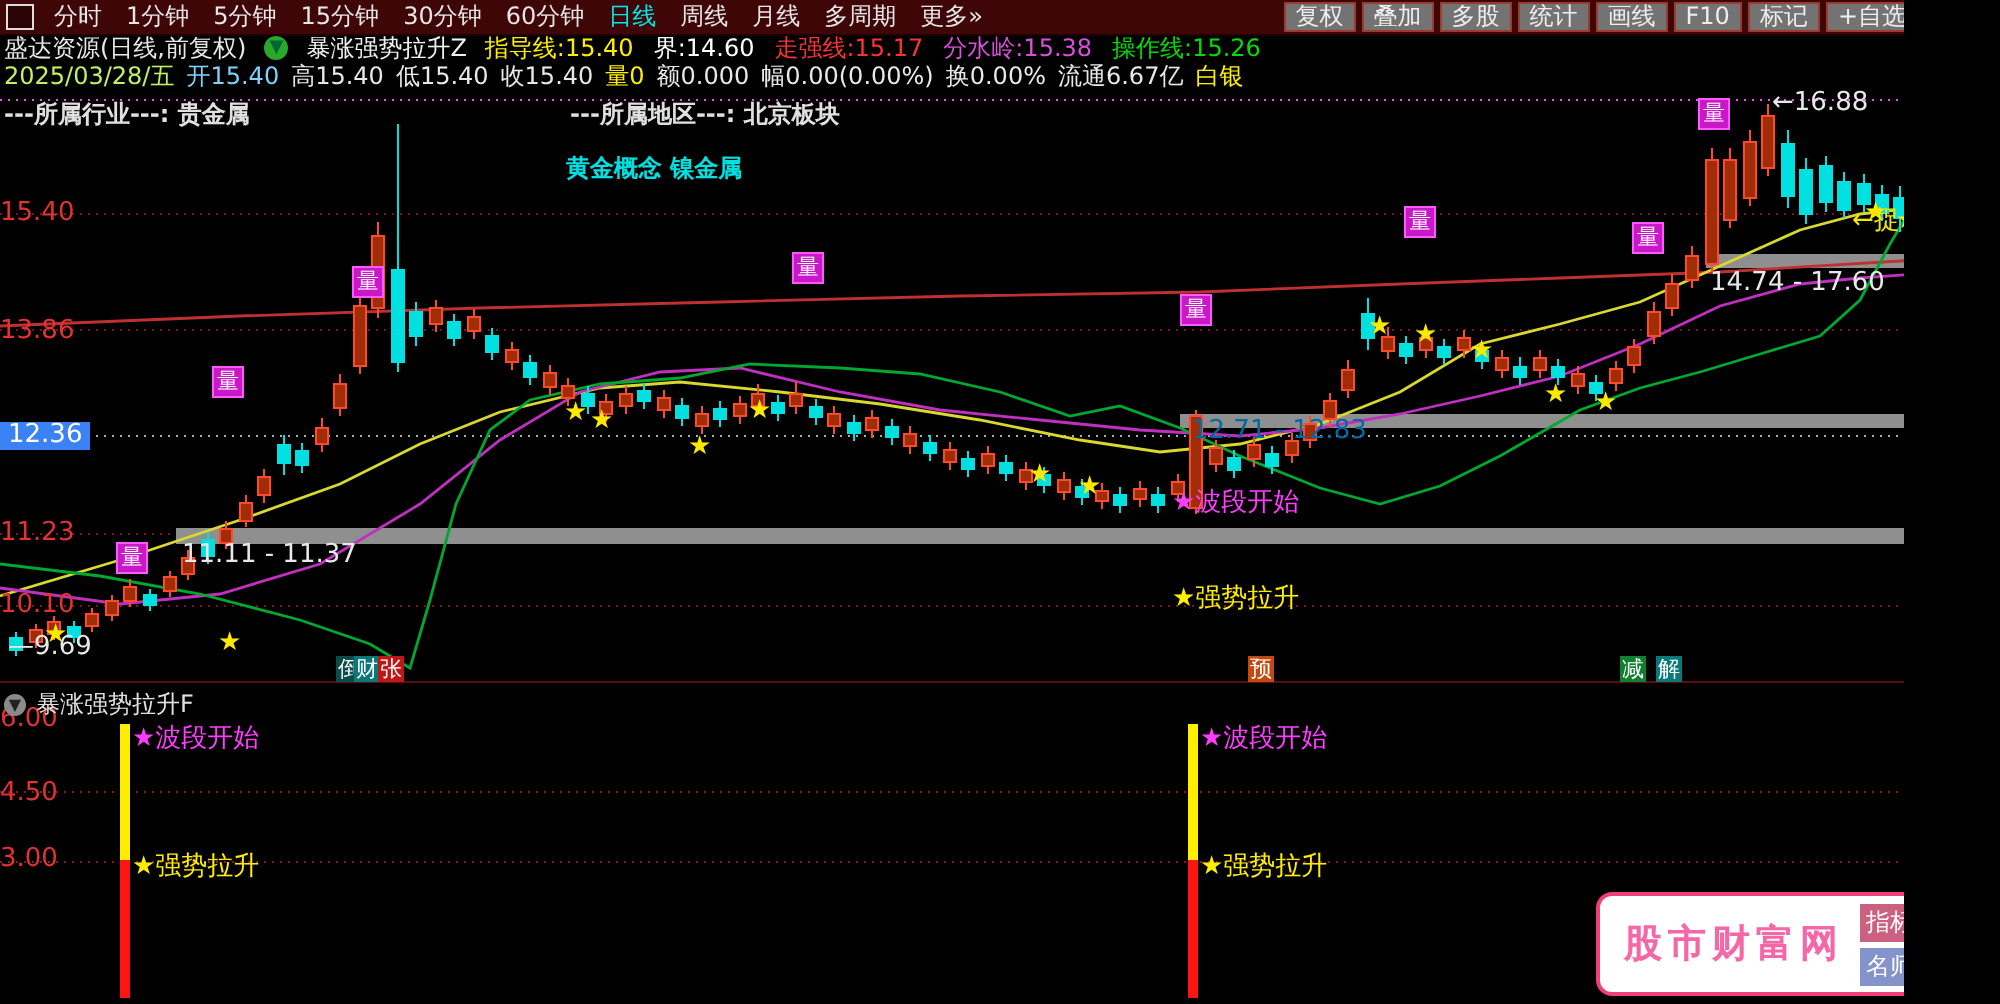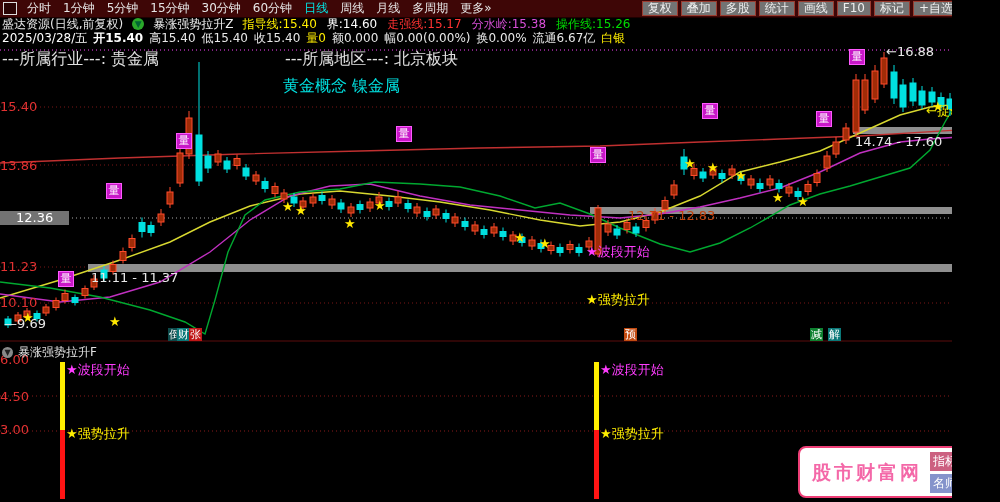--- a/index.html
+++ b/index.html
@@ -18,30 +18,30 @@
   .inforow{position:absolute;left:2px;width:996px;height:14px;font-size:12px;white-space:nowrap;
            display:flex;align-items:center;z-index:5;}
   #row2{top:17px;}
   #row3{top:31px;}
   .inforow span{margin-right:9px;}
   .dd-icon{display:inline-block;width:12px;height:12px;border-radius:50%;background:#2aa82a;
            color:#063;font-size:9px;line-height:12px;text-align:center;margin-right:7px;}
   .stock-name{color:#e8e8e8;}
   .ind-name{color:#f0f0f0;}
   
-  .metatext{position:absolute;font-size:16px;color:#e0e0e0;white-space:nowrap;z-index:4;}
+  .metatext{position:absolute;font-size:12px;color:#e0e0e0;white-space:nowrap;z-index:4;font-weight:bold;}
   
   #overlay{position:absolute;top:0;left:0;width:1000px;height:502px;z-index:3;pointer-events:none;}
   .annot{position:absolute;font-size:13px;white-space:nowrap;color:#e8e8e8;line-height:14px;}
   .vol-badge{position:absolute;width:14px;height:14px;background:#c818c8;border:1px solid #ff5aff;
              color:#fff;font-size:11px;line-height:13px;text-align:center;}
   .star{position:absolute;color:#ffe800;font-size:13px;line-height:14px;}
   .chip{position:absolute;font-size:11px;line-height:13px;color:#fff;padding:0 1px;white-space:nowrap;}
   .axis-label{position:absolute;left:964px;color:#e23232;font-size:13px;line-height:14px;}
-  .axis-label.hl{left:959px;background:#737373;color:#fff;padding:0 16px;}
+  .axis-label.hl{left:959px;background:#3b82f6;color:#fff;padding:0 4px;}
   
   .p2head{position:absolute;left:2px;top:344px;font-size:12px;color:#e0e0e0;display:flex;align-items:center;z-index:4;}
   .p2icon{width:11px;height:11px;border-radius:50%;background:#8a8a8a;color:#222;font-size:8px;
           line-height:11px;text-align:center;display:inline-block;margin-right:5px;}
   
   .watermark{position:absolute;left:798px;top:446px;width:192px;height:52px;background:#fff;
              border:2px solid #ee3f77;border-radius:8px;box-sizing:border-box;display:flex;
              align-items:center;padding:2px 4px;z-index:6;}
   .wm-left{flex:1;text-align:center;}
   .wm-title{color:#f468a8;font-size:19px;font-weight:bold;letter-spacing:3px;line-height:22px;}
@@ -92,22 +92,22 @@
     <span id="info-fields" style="display:flex;">
         <span style="color: rgb(255, 238, 0); margin-right: 10px;">指导线:15.40</span>
         <span style="color: rgb(255, 255, 255); margin-right: 10px;">界:14.60</span>
         <span style="color: rgb(255, 50, 50); margin-right: 10px;">走强线:15.17</span>
         <span style="color: rgb(217, 79, 217); margin-right: 10px;">分水岭:15.38</span>
         <span style="color: rgb(0, 221, 0); margin-right: 10px;">操作线:15.26</span>
       </span>
   </div>
 
   <div class="inforow" id="row3">
-      <span style="color: #ffffff; margin-right: 6px;">2025/03/28/五</span>
-      <span style="color: #ffffff; margin-right: 6px; font-weight: bold;">开15.40</span>
+      <span style="color: #bef264; margin-right: 6px;">2025/03/28/五</span>
+      <span style="color: #7dd3fc; margin-right: 6px;">开15.40</span>
       <span style="color: rgb(232, 232, 232); margin-right: 6px;">高15.40</span>
       <span style="color: rgb(232, 232, 232); margin-right: 6px;">低15.40</span>
       <span style="color: rgb(232, 232, 232); margin-right: 6px;">收15.40</span>
       <span style="color: rgb(255, 238, 0); margin-right: 6px;">量0</span>
       <span style="color: rgb(232, 232, 232); margin-right: 6px;">额0.000</span>
       <span style="color: rgb(232, 232, 232); margin-right: 6px;">幅0.00(0.00%)</span>
       <span style="color: rgb(232, 232, 232); margin-right: 6px;">换0.00%</span>
       <span style="color: rgb(232, 232, 232); margin-right: 6px;">流通6.67亿</span>
       <span style="color: rgb(255, 238, 0); margin-right: 6px;">白银</span>
     </div>
@@ -350,21 +350,21 @@
       <line x1="0" y1="431" x2="958" y2="431" stroke="#8a1a1a" stroke-width="1" stroke-dasharray="1,3"></line>
       <rect x="60" y="362" width="5" height="68" fill="#ffee00"></rect>
       <rect x="60" y="430" width="5" height="69" fill="#ff1414"></rect>
       <rect x="594" y="362" width="5" height="68" fill="#ffee00"></rect>
       <rect x="594" y="430" width="5" height="69" fill="#ff1414"></rect>
     </svg>
 
   <div id="overlay">
       <div class="annot" style="left: 886px; top: 45px; color: rgb(232, 232, 232);">←16.88</div>
       <div class="annot" style="left: 855px; top: 135px; color: rgb(232, 232, 232);">14.74 - 17.60</div>
-      <div class="annot" style="left: 596px; top: 209px; color: #c2410c; padding-left: 32px;">12.71 - 12.83</div>
+      <div class="annot" style="left: 596px; top: 209px; color: #0369a1;">12.71 - 12.83</div>
       <div class="annot" style="left: 91px; top: 271px; color: rgb(232, 232, 232);">11.11 - 11.37</div>
       <div class="annot" style="left: 4px; top: 317px; color: rgb(232, 232, 232);">—9.69</div>
       <div class="annot" style="left: 926px; top: 104px; color: rgb(240, 232, 0);">←捉</div>
       <div class="annot" style="left: 586px; top: 245px; color: rgb(255, 60, 255);">★波段开始</div>
       <div class="annot" style="left: 586px; top: 293px; color: rgb(255, 238, 0);">★强势拉升</div>
       <div class="vol-badge" style="left: 58px; top: 271px;">量</div>
       <div class="vol-badge" style="left: 106px; top: 183px;">量</div>
       <div class="vol-badge" style="left: 176px; top: 133px;">量</div>
       <div class="vol-badge" style="left: 396px; top: 126px;">量</div>
       <div class="vol-badge" style="left: 590px; top: 147px;">量</div>

